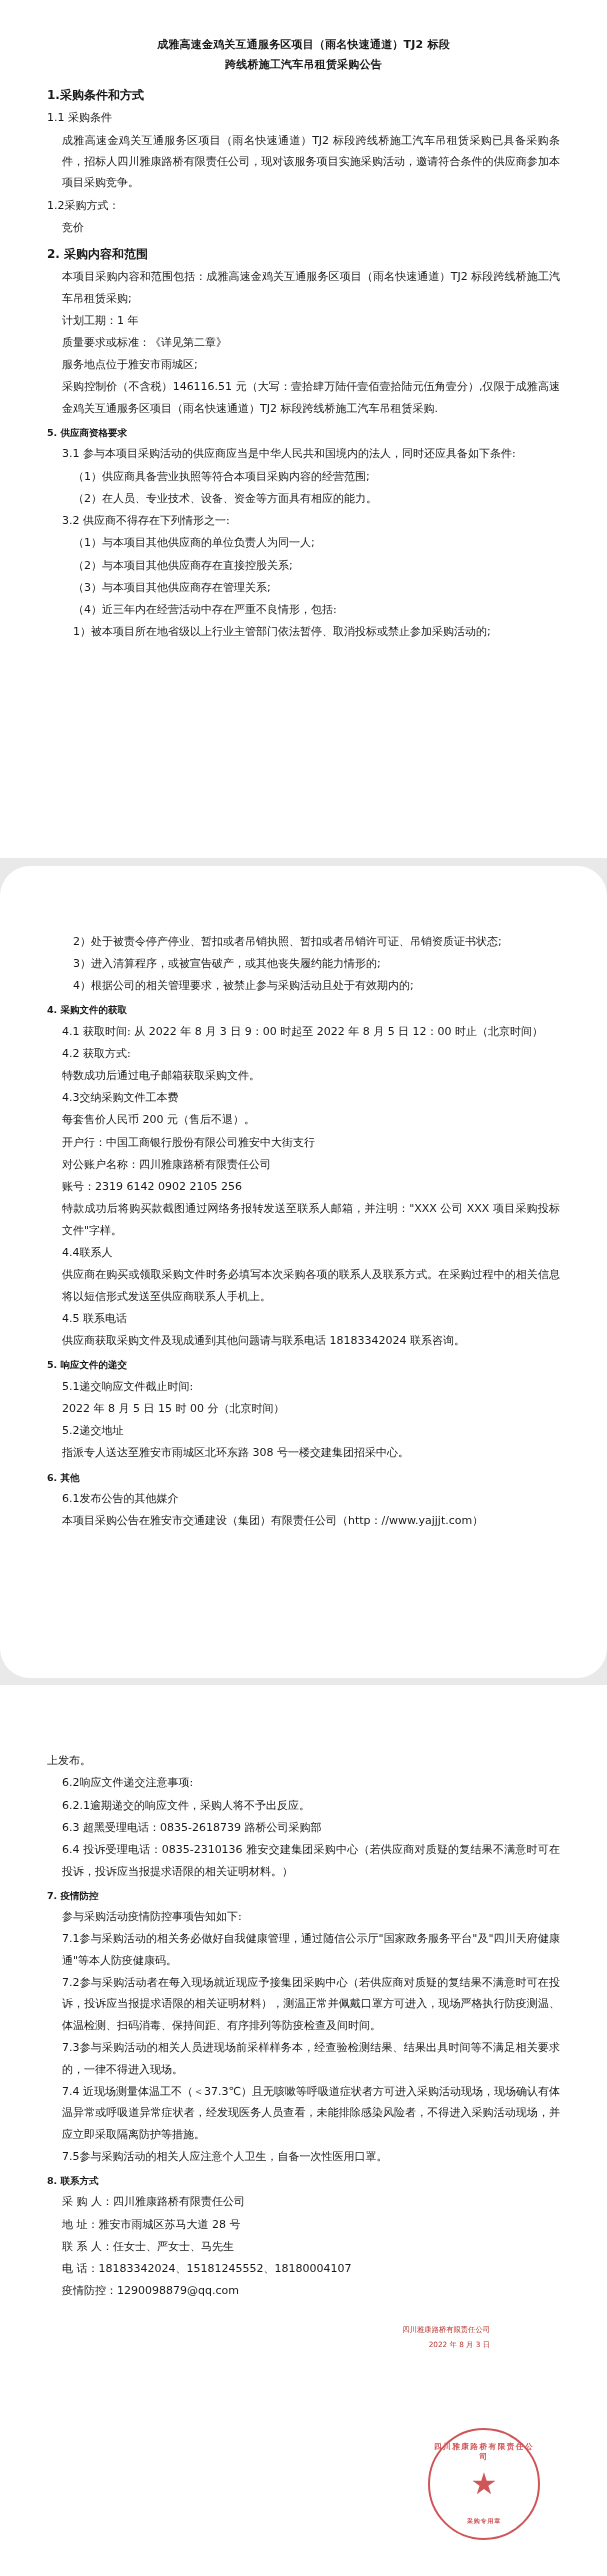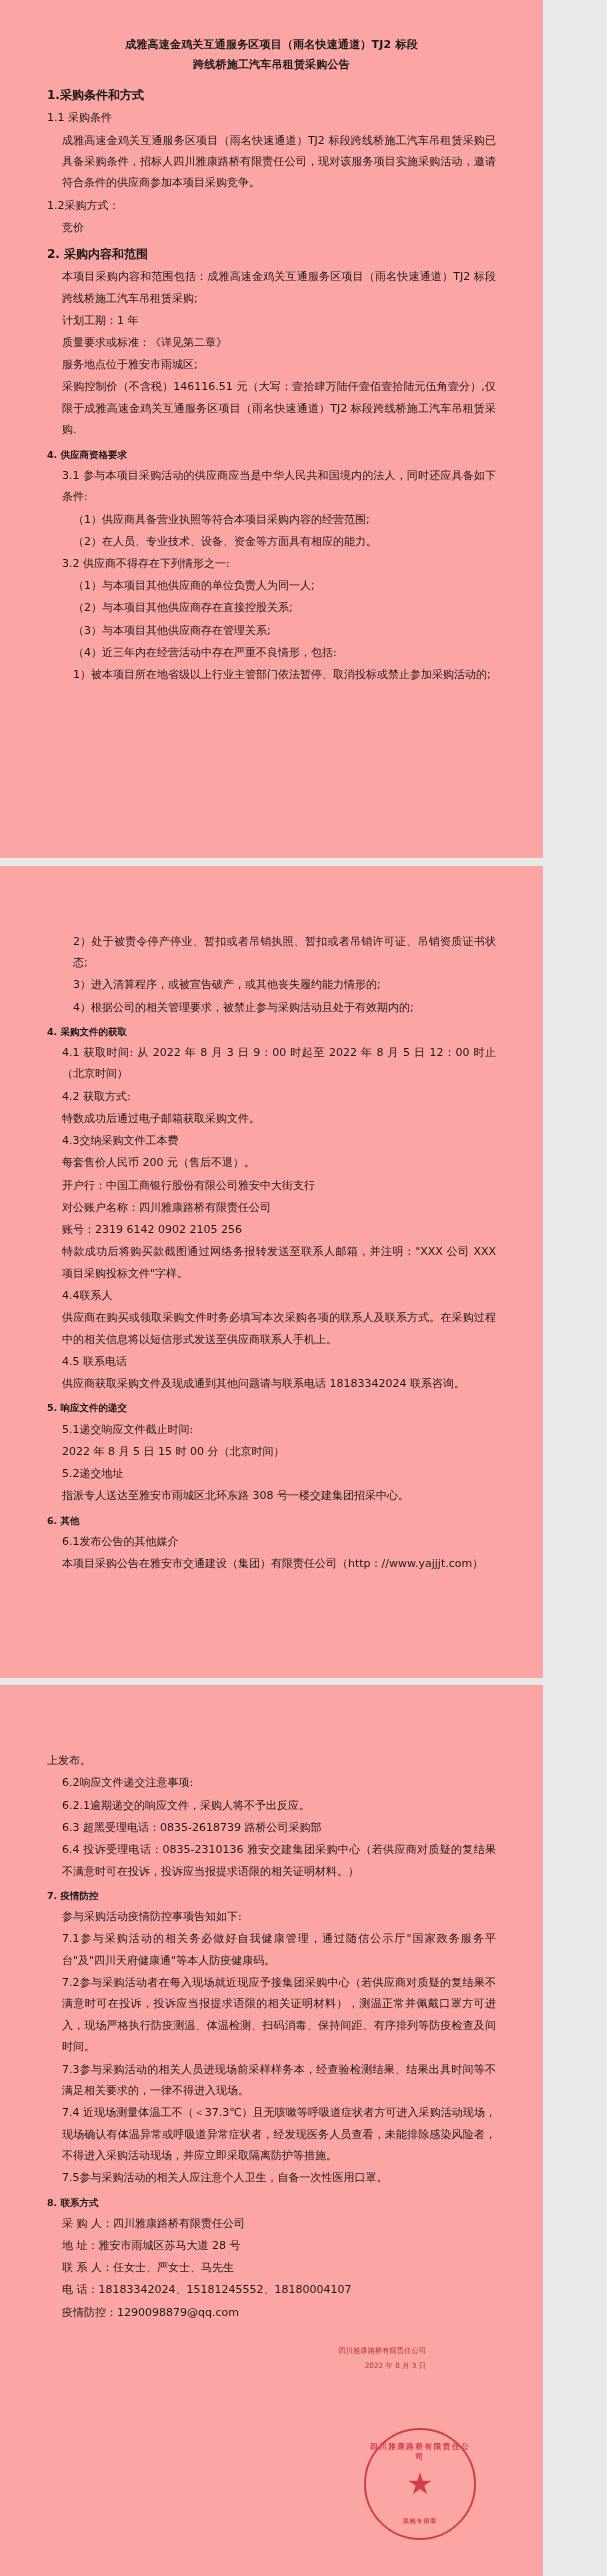--- a/index.html
+++ b/index.html
@@ -4,28 +4,28 @@
 <style>
   * { box-sizing: border-box; }
   html, body { margin: 0; padding: 0; }
   body {
     width: 607px;
     background: #e9e9e9;
     font-family: "DejaVu Sans", "Liberation Sans", sans-serif;
     color: #1a1a1a;
   }
   .page {
-    width: 543px;
-    background: #fca5a5;
+    width: 607px;
+    background: #ffffff;
     position: relative;
     padding: 35px 47px 23px 47px;
   }
   .page + .page { margin-top: 7.6px; }
   .p1 { height: 858px; }
-  .p2 { height: 812px; }
+  .p2 { height: 812px; border-radius: 30px; }
   .p3 { height: 896px; }
 
   .doc-title {
     font-size: 11px;
     font-weight: bold;
     line-height: 1.85;
     text-align: center;
     letter-spacing: 0.2px;
     margin: 0 0 10.6px 0;
   }
@@ -101,21 +101,21 @@
   <div class="p">1.2采购方式：</div>
   <div class="p ind">竞价</div>
 
   <div class="h1">2. 采购内容和范围</div>
   <div class="p ind">本项目采购内容和范围包括：成雅高速金鸡关互通服务区项目（雨名快速通道）TJ2 标段跨线桥施工汽车吊租赁采购;</div>
   <div class="p ind">计划工期：1 年</div>
   <div class="p ind">质量要求或标准：《详见第二章》</div>
   <div class="p ind">服务地点位于雅安市雨城区;</div>
   <div class="p ind">采购控制价（不含税）146116.51 元（大写：壹拾肆万陆仟壹佰壹拾陆元伍角壹分）,仅限于成雅高速金鸡关互通服务区项目（雨名快速通道）TJ2 标段跨线桥施工汽车吊租赁采购.</div>
 
-  <div class="h1 big">4. 供应商资格要求</div>
+  <div class="h1 big">5. 供应商资格要求</div>
   <div class="p ind">3.1 参与本项目采购活动的供应商应当是中华人民共和国境内的法人，同时还应具备如下条件:</div>
   <div class="p ind2">（1）供应商具备营业执照等符合本项目采购内容的经营范围;</div>
   <div class="p ind2">（2）在人员、专业技术、设备、资金等方面具有相应的能力。</div>
   <div class="p ind">3.2 供应商不得存在下列情形之一:</div>
   <div class="p ind2">（1）与本项目其他供应商的单位负责人为同一人;</div>
   <div class="p ind2">（2）与本项目其他供应商存在直接控股关系;</div>
   <div class="p ind2">（3）与本项目其他供应商存在管理关系;</div>
   <div class="p ind2">（4）近三年内在经营活动中存在严重不良情形，包括:</div>
   <div class="p ind2">1）被本项目所在地省级以上行业主管部门依法暂停、取消投标或禁止参加采购活动的;</div>
 </div>

